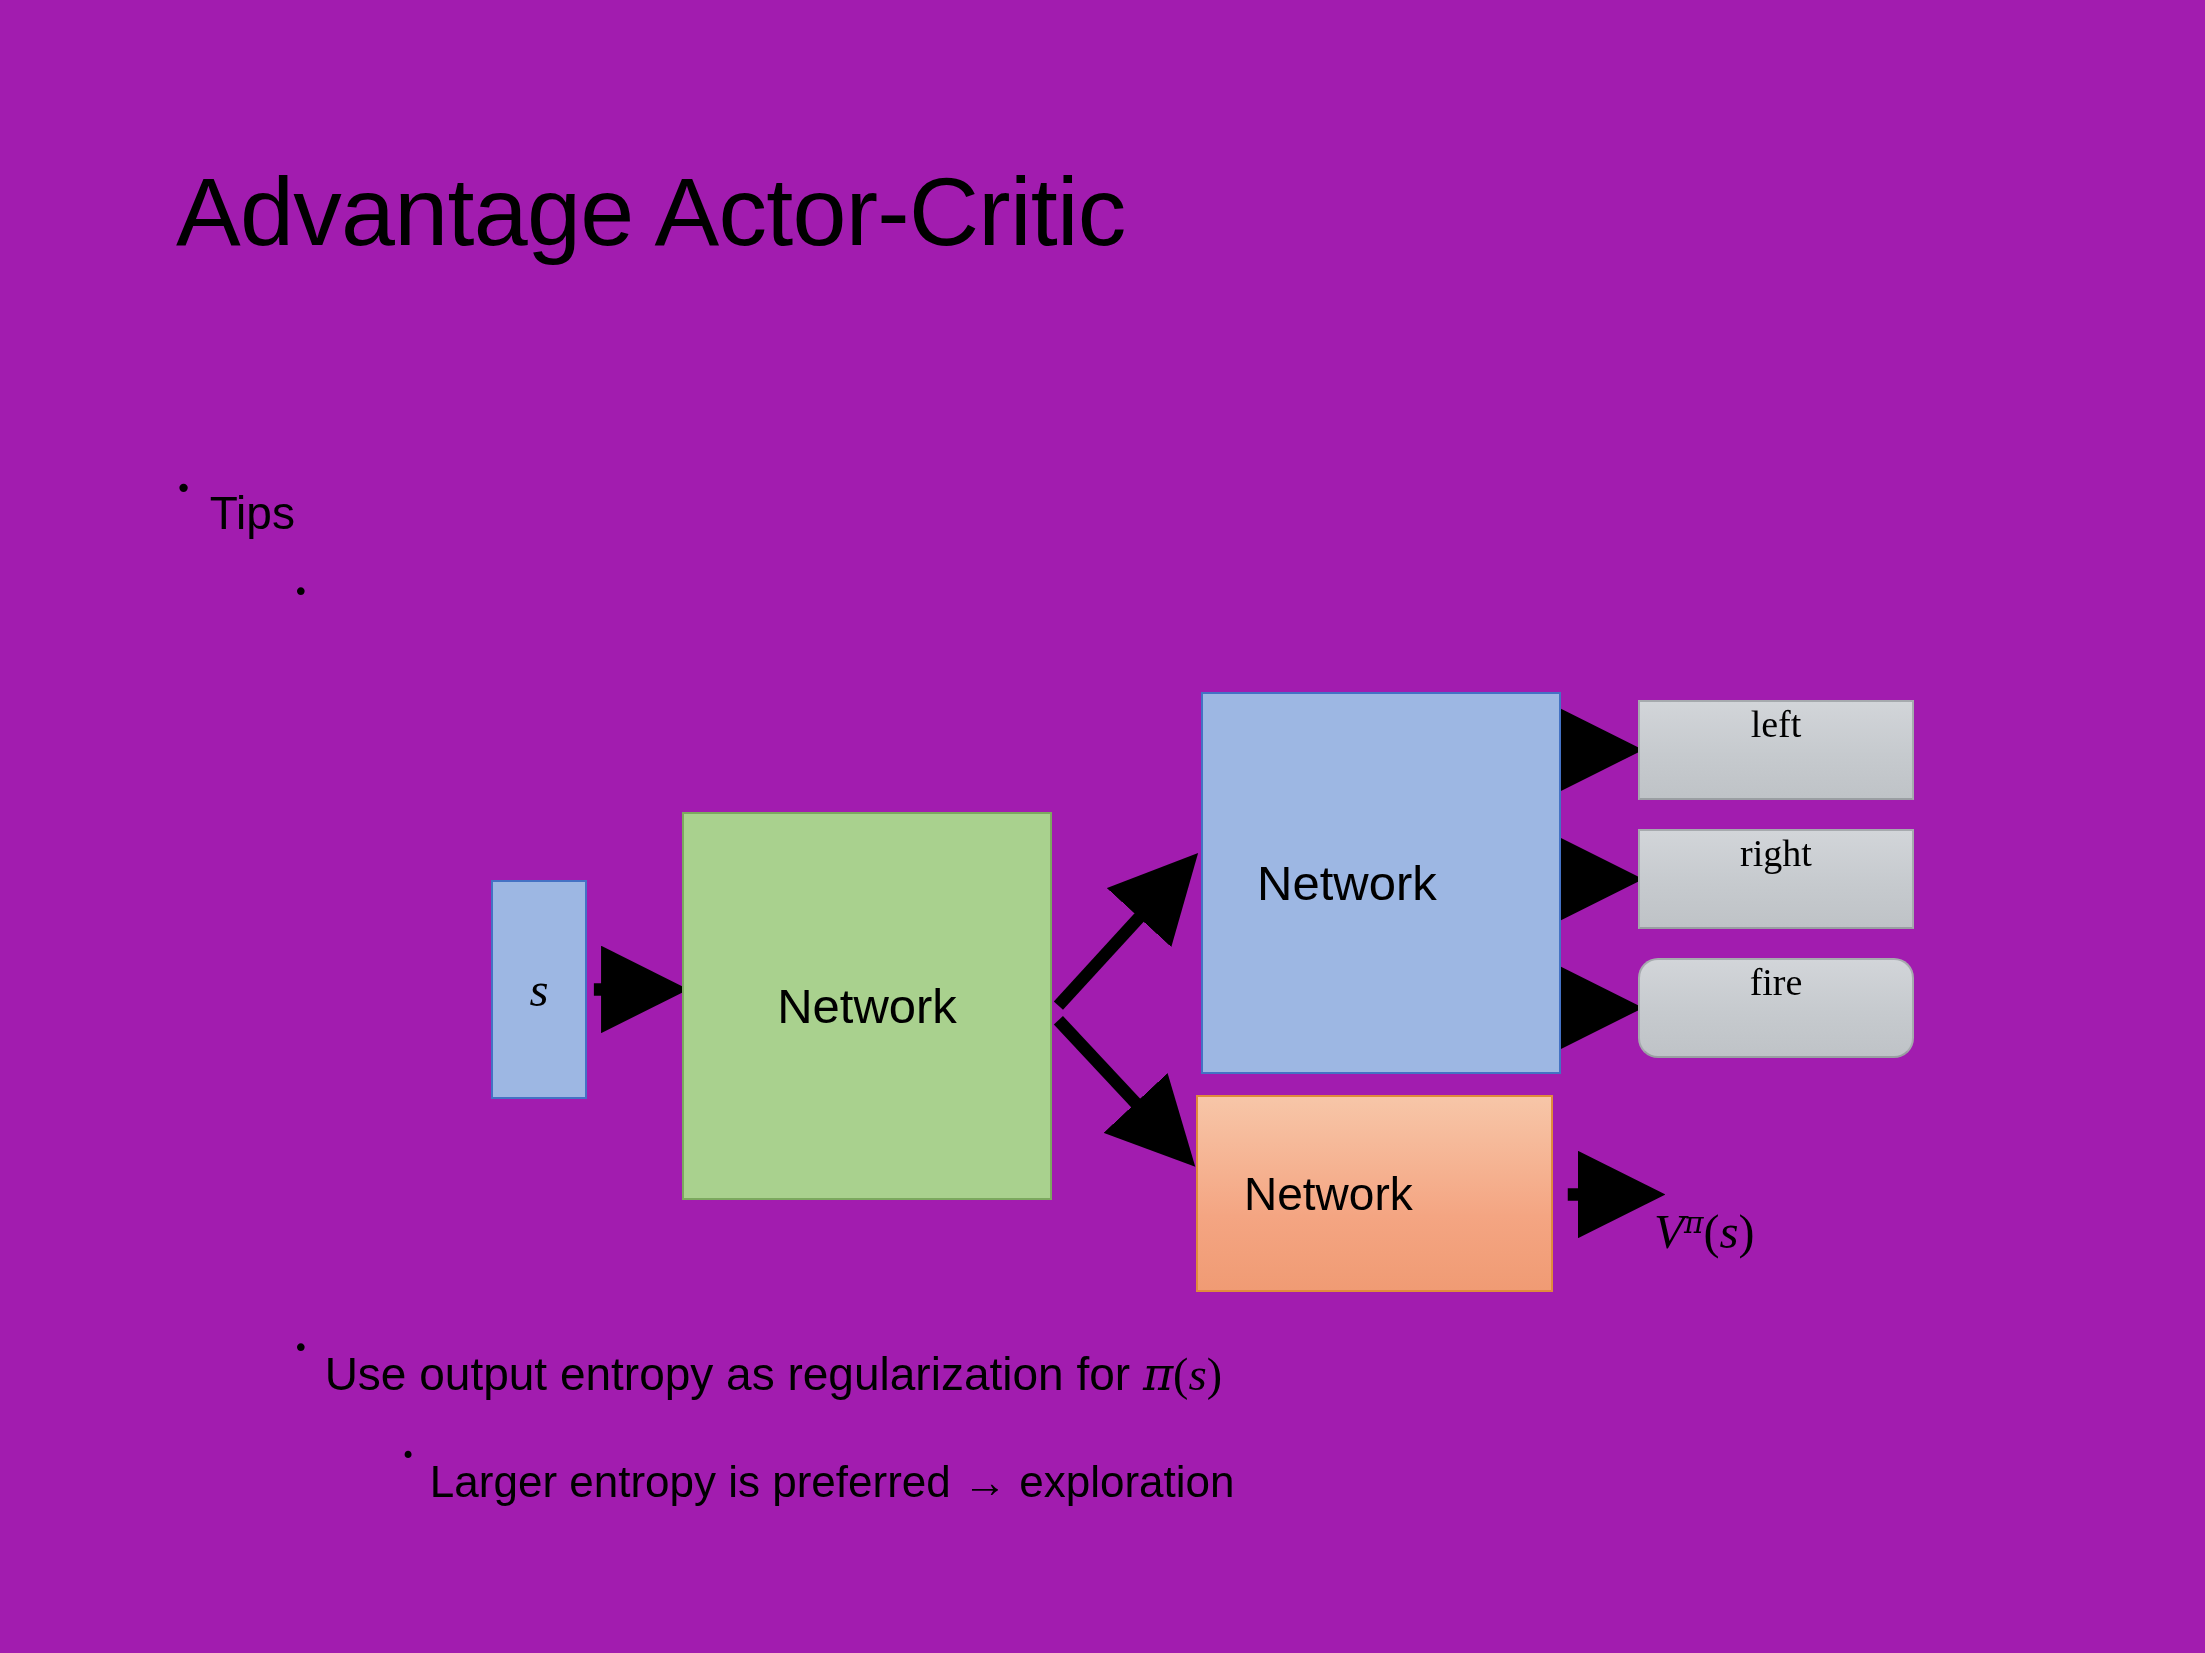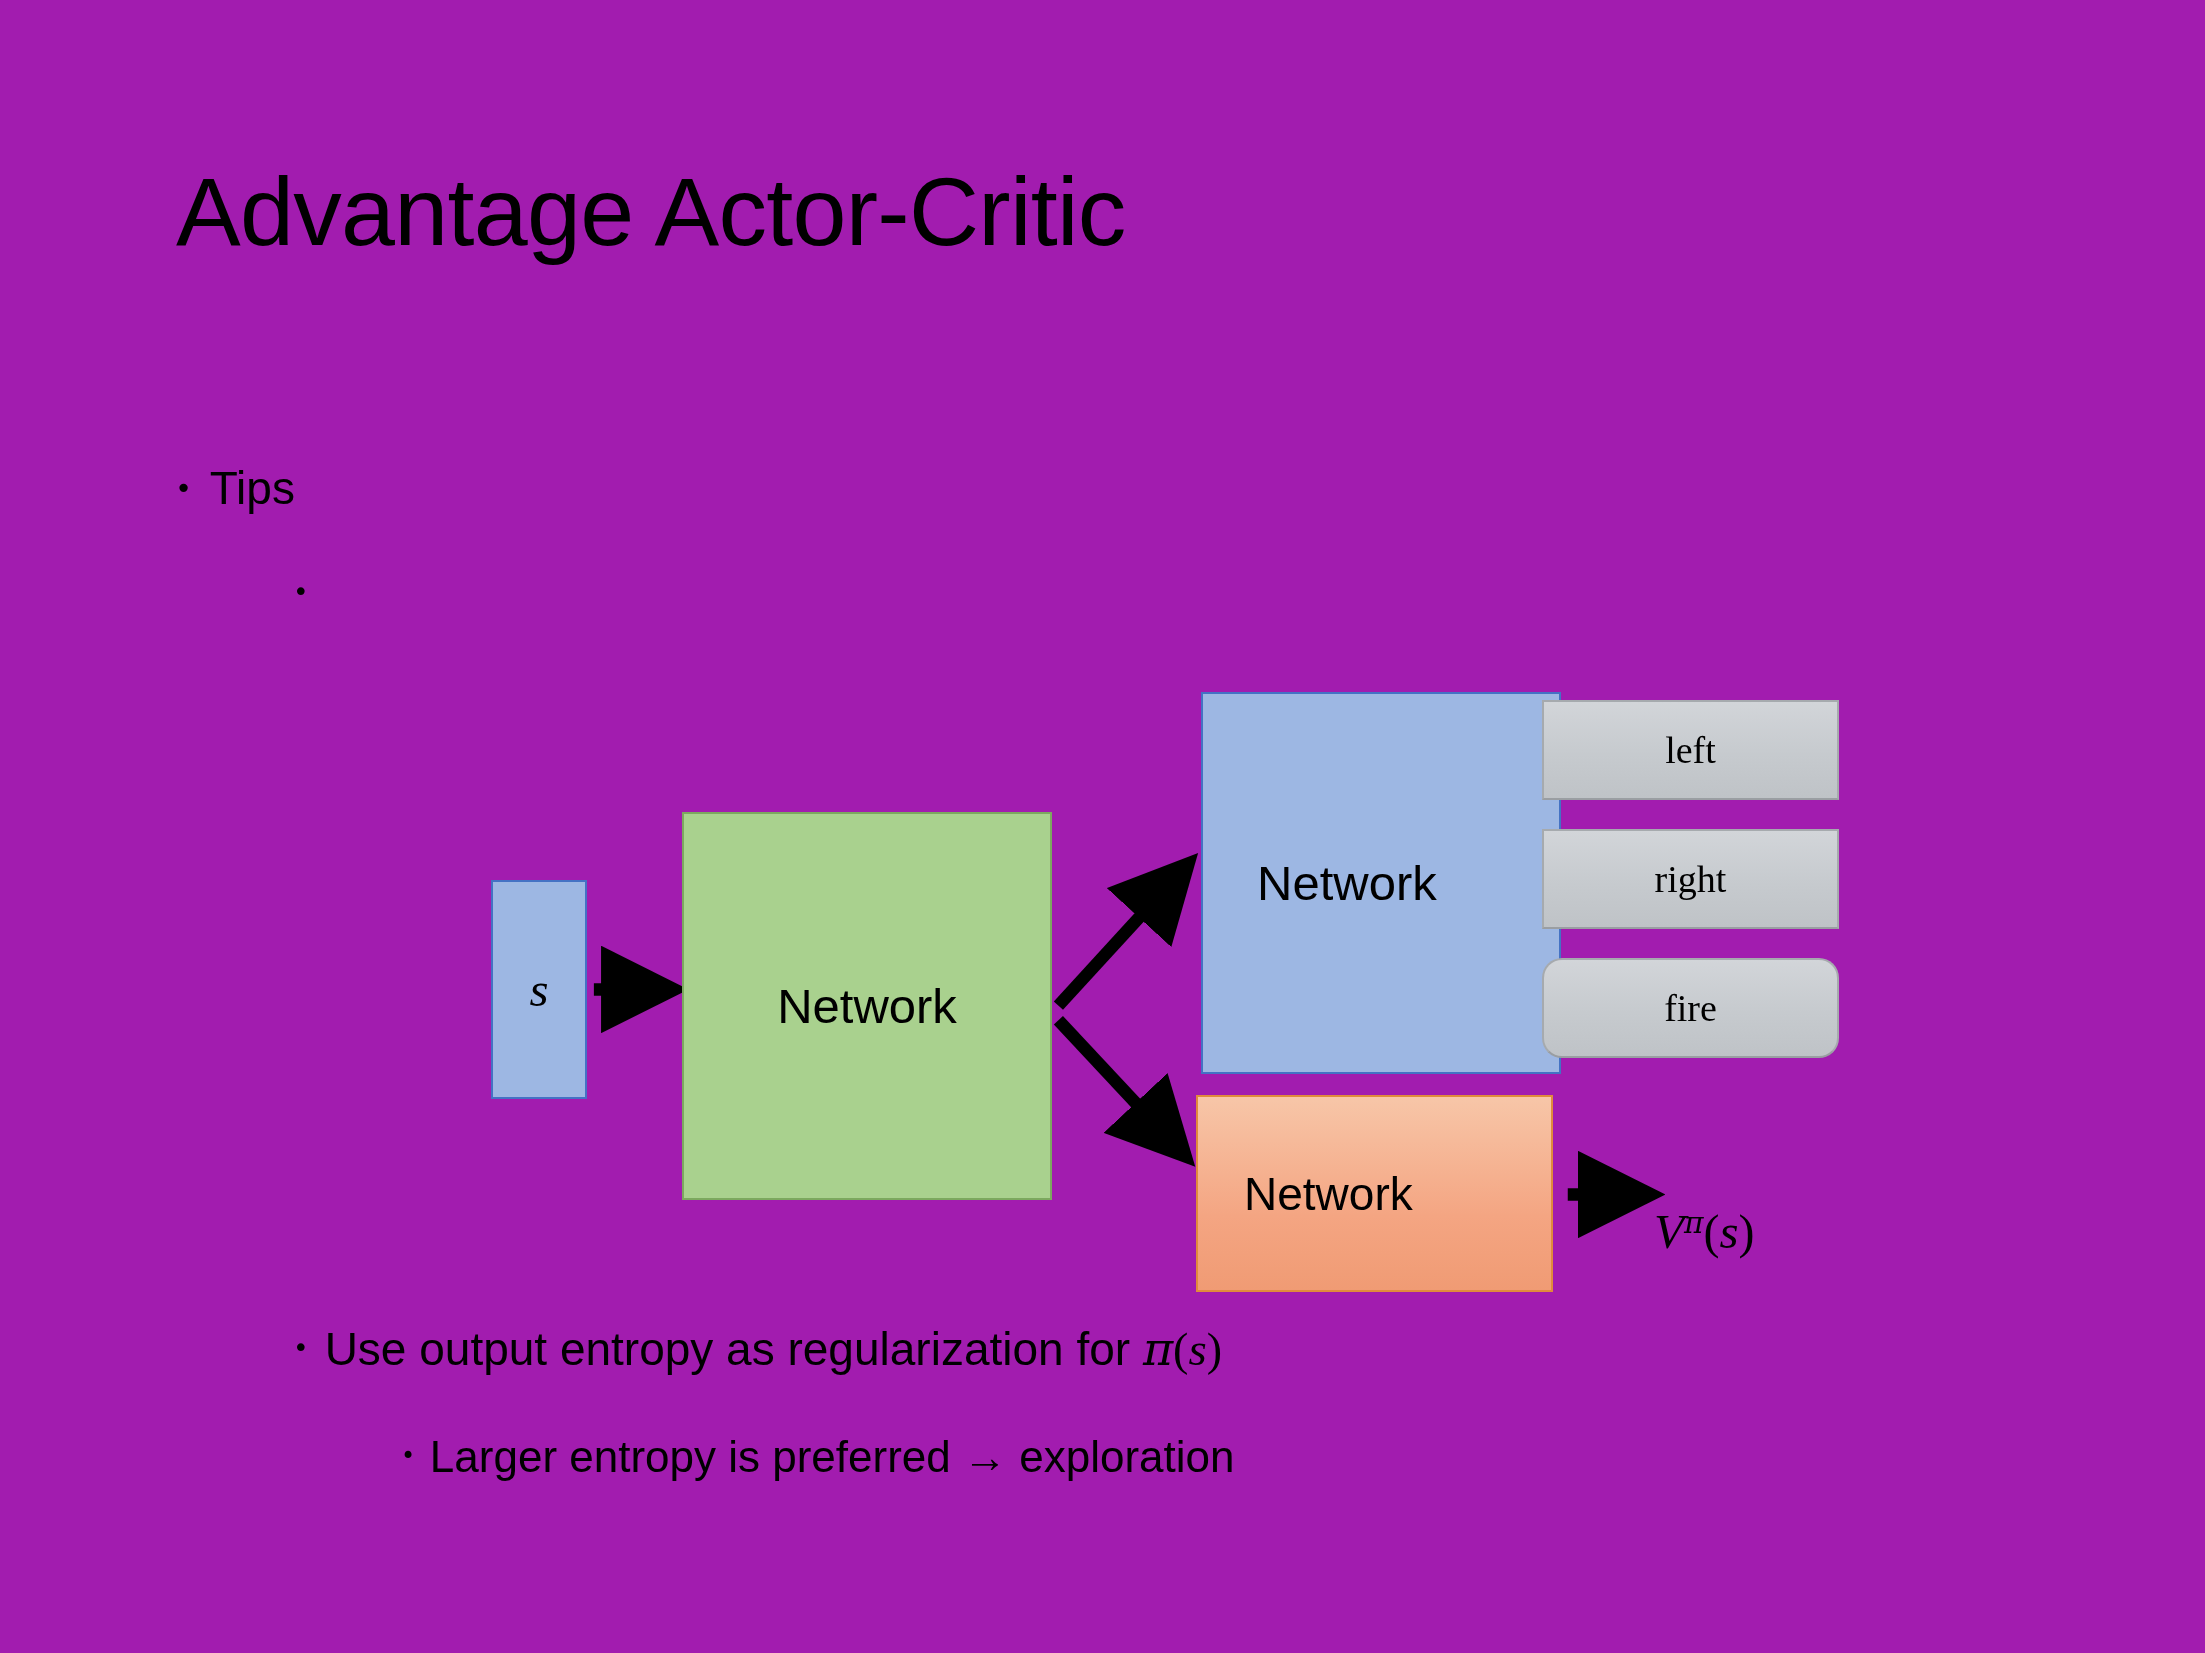--- a/index.html
+++ b/index.html
@@ -43,20 +43,21 @@
     align-items: flex-start;
     color: #000;
   }
   .bullet .dot {
     flex: 0 0 auto;
     line-height: 1;
     font-family: "DejaVu Sans", sans-serif;
   }
   .bullet .btext {
     line-height: 1.14;
+    margin-top: 25px;
   }
 
   
   .bullet-l1 {
     left: 175px;
     font-size: 46px;
   }
   .bullet-l1 .dot {
     font-size: 29px;
     margin-right: 17.6px;
@@ -182,29 +183,28 @@
     background: linear-gradient(180deg, #F7C6A8 0%, #F4A582 62%, #F09B74 100%);
     border: 2.2px solid #E08A3C;
     justify-content: flex-start;
     padding-left: 46px;
   }
   #node-critic .lbl { font-size: 46px; }
 
   
   .action-box {
     position: absolute;
-    left: 1542px;
-    width: 297px;
+    left: 1638px;
+    width: 276px;
     height: 100px;
     box-sizing: border-box;
     background: linear-gradient(180deg, #D2D5D9 0%, #C6CACE 55%, #BFC3C7 100%);
     border: 2.2px solid #A6AAAE;
     border-bottom-color: #9A9EA2;
     display: flex;
-    align-items: center;
     justify-content: center;
     font-family: "Liberation Serif", "DejaVu Serif", serif;
     font-size: 38px;
     color: #000;
   }
   #action-left  { top: 700px;  }
   #action-right { top: 829px; }
   #action-fire  { top: 958px; border-radius: 20px; }
 
   

